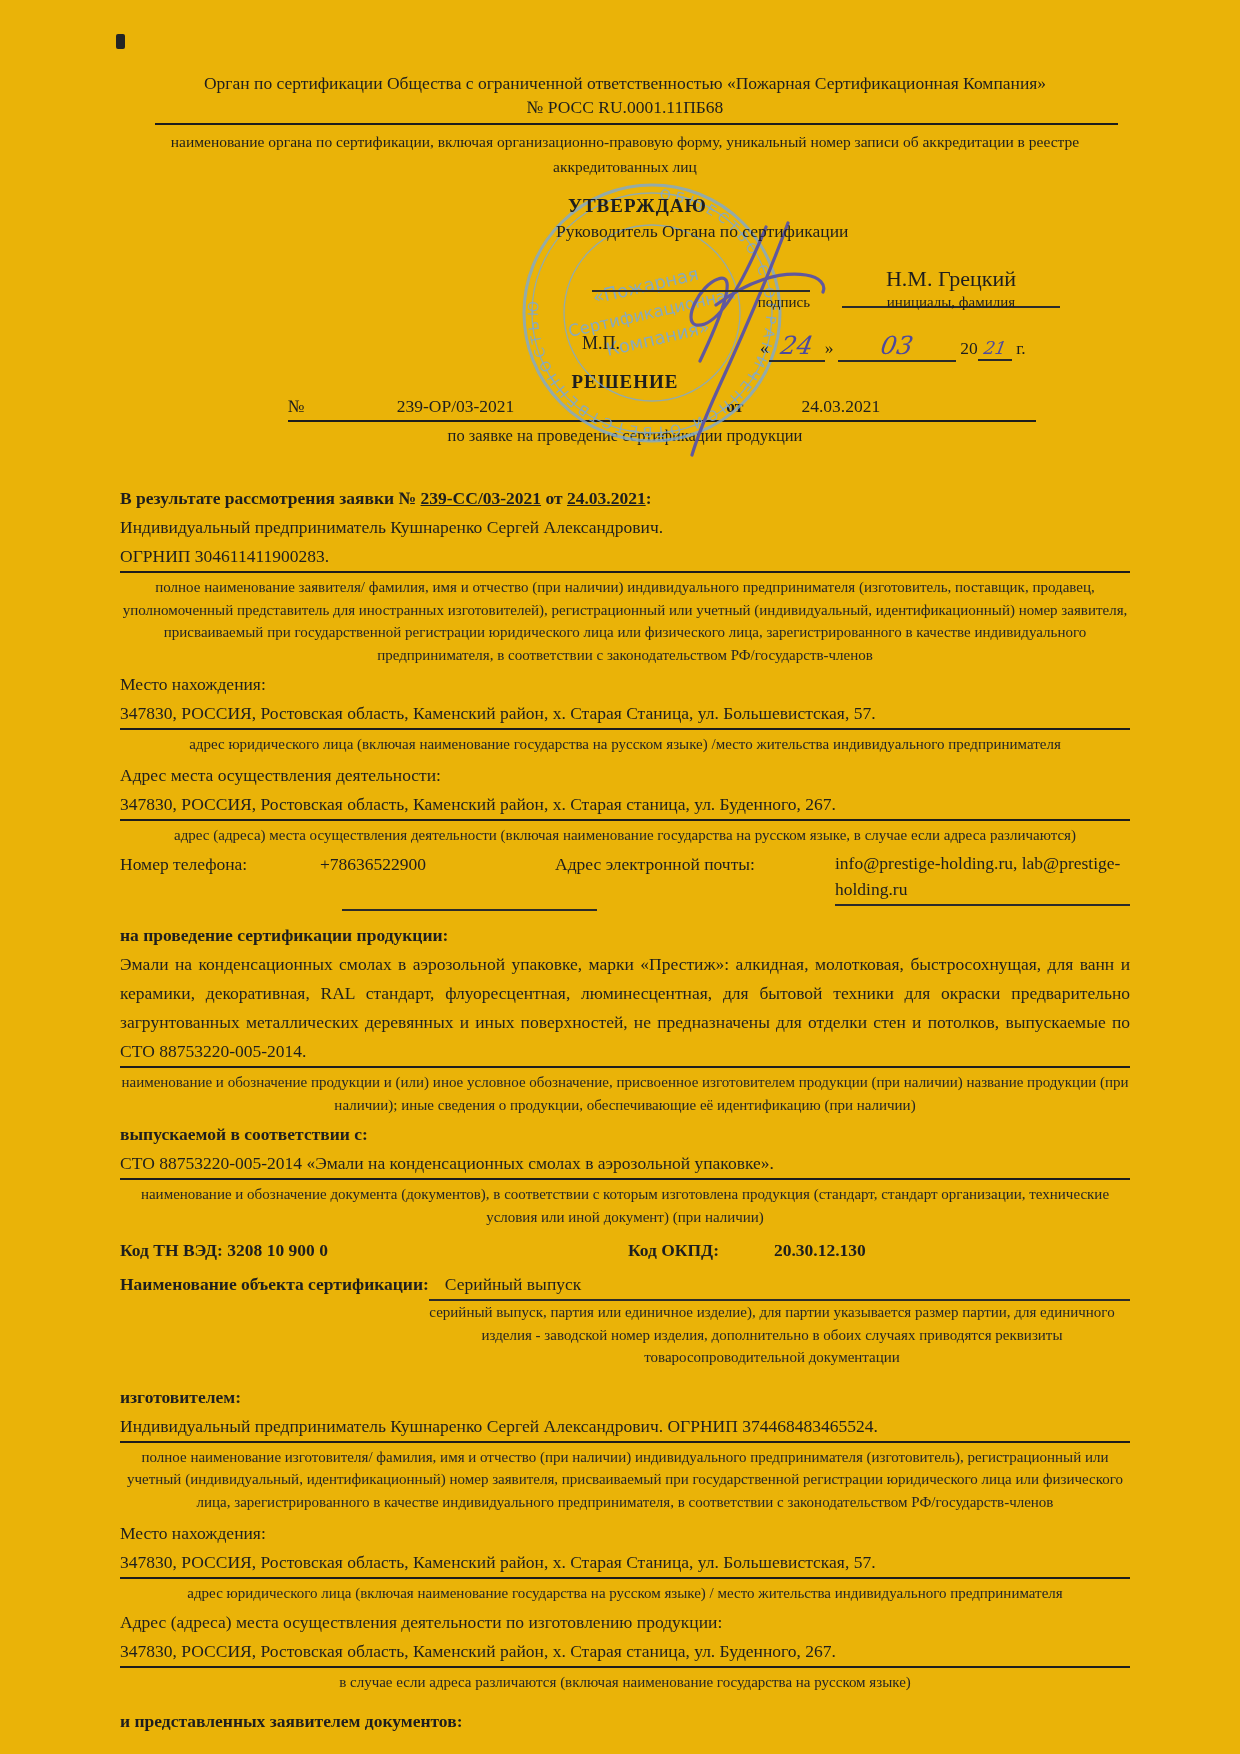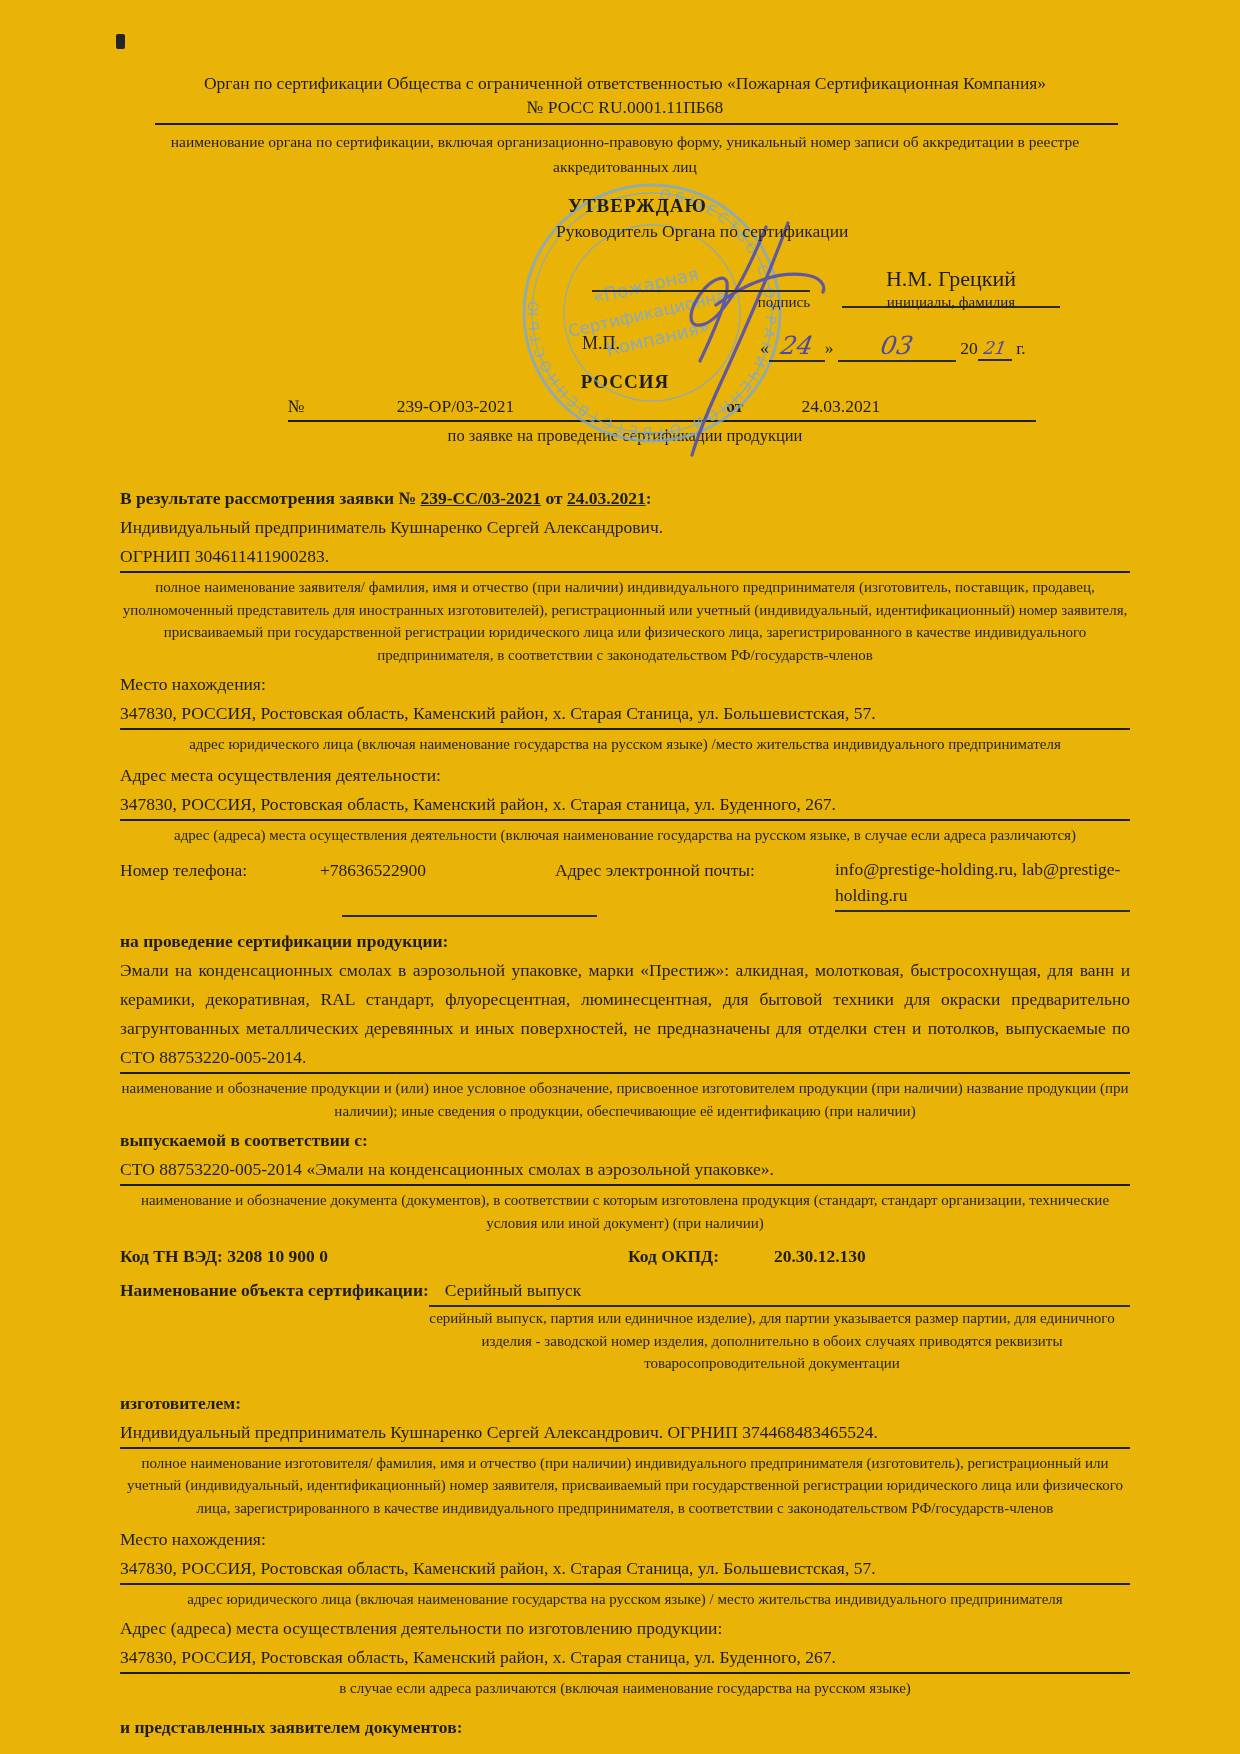--- a/index.html
+++ b/index.html
@@ -43,21 +43,21 @@
   .dec-title { text-align:center; font-size:19px; font-weight:bold; letter-spacing:1px; margin-top:4px; }
   .dec-row { display:flex; margin-left:168px; width:748px; border-bottom:2px solid #1d1d1d; padding-bottom:3px; font-size:17.5px; margin-top:3px; }
   .dec-num { margin-left:92px; }
   .dec-from { margin-left:212px; font-weight:bold; }
   .dec-date { margin-left:58px; }
   .dec-cap { text-align:center; font-size:16.5px; margin-top:4px; }
 
   .body-start { margin-top:38px; }
 
   
-  .phone-row { display:grid; grid-template-columns:200px 235px 280px 1fr; font-size:17.5px; margin-top:10px; }
+  .phone-row { display:grid; grid-template-columns:200px 235px 280px 1fr; font-size:17.5px; margin-top:4px; }
   .ev { border-bottom:2px solid #2b2b2b; line-height:26px; padding-bottom:2px; }
   .phone-ul { width:255px; margin-left:222px; border-top:2px solid #2b2b2b; margin-top:3px; }
 
   .codes-row { display:flex; font-size:17.5px; font-weight:bold; margin-top:8px; }
   .okpd-l { margin-left:300px; }
   .okpd-v { margin-left:55px; }
 
   .object-row { display:flex; font-size:17.5px; margin-top:5px; }
   .object-label { font-weight:bold; white-space:nowrap; }
   .object-value { flex:1; border-bottom:2px solid #2b2b2b; padding-left:16px; }
@@ -115,21 +115,21 @@
       <div class="name-cap">инициалы, фамилия</div>
       <div class="seal-label">М.П.</div>
       <div class="date-row">
         <span>«</span><span class="slot slot-day"><span class="hw hw-big">24</span></span><span>»</span>
         <span class="slot slot-month"><span class="hw hw-big">03</span></span>
         <span>20</span><span class="slot slot-year"><span class="hw">21</span></span>
         <span>г.</span>
       </div>
     </div>
 
-    <div class="dec-title">РОССИЯ</div>
+    <div class="dec-title">РЕШЕНИЕ</div>
     <div class="dec-row">
       <span>№</span>
       <span class="dec-num">239-ОР/03-2021</span>
       <span class="dec-from">от</span>
       <span class="dec-date">24.03.2021</span>
     </div>
     <div class="dec-cap">по заявке на проведение сертификации продукции</div>
 
     <div class="main body-start">
       <div class="b">

